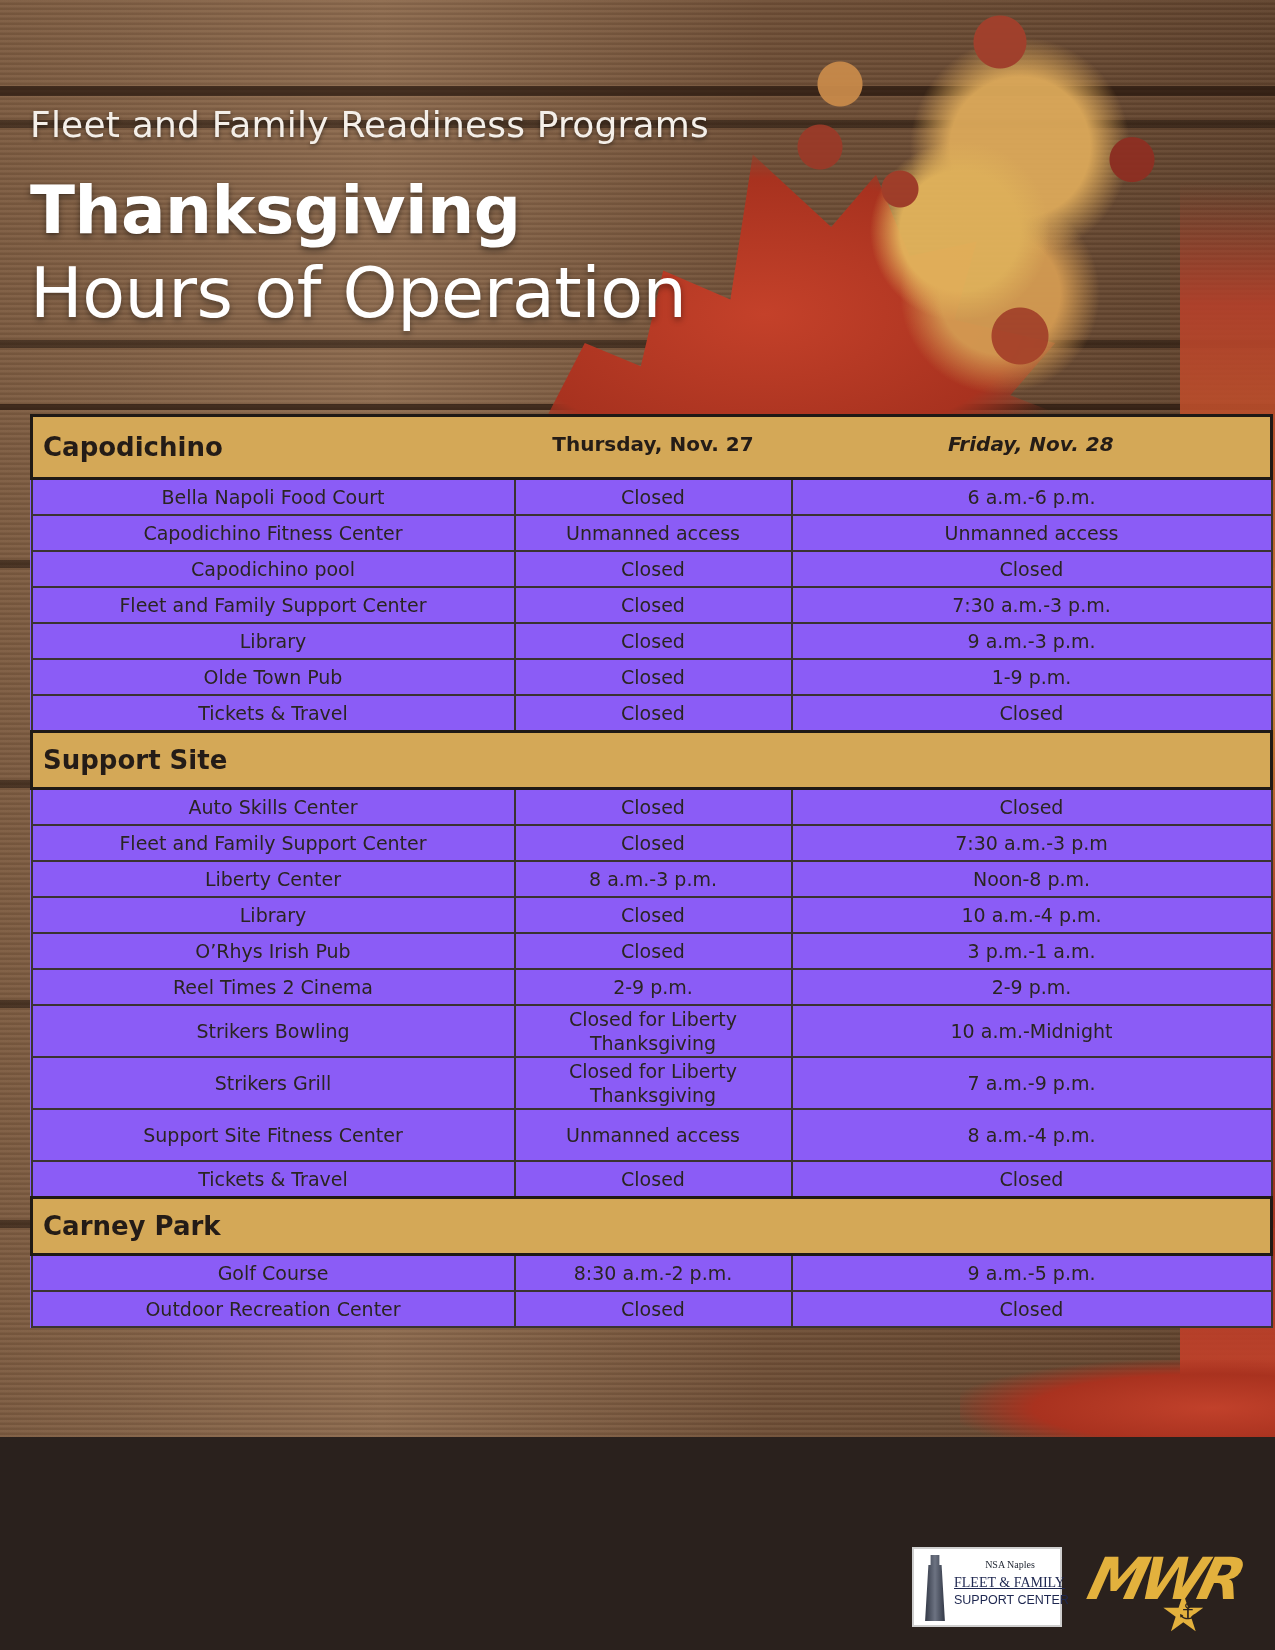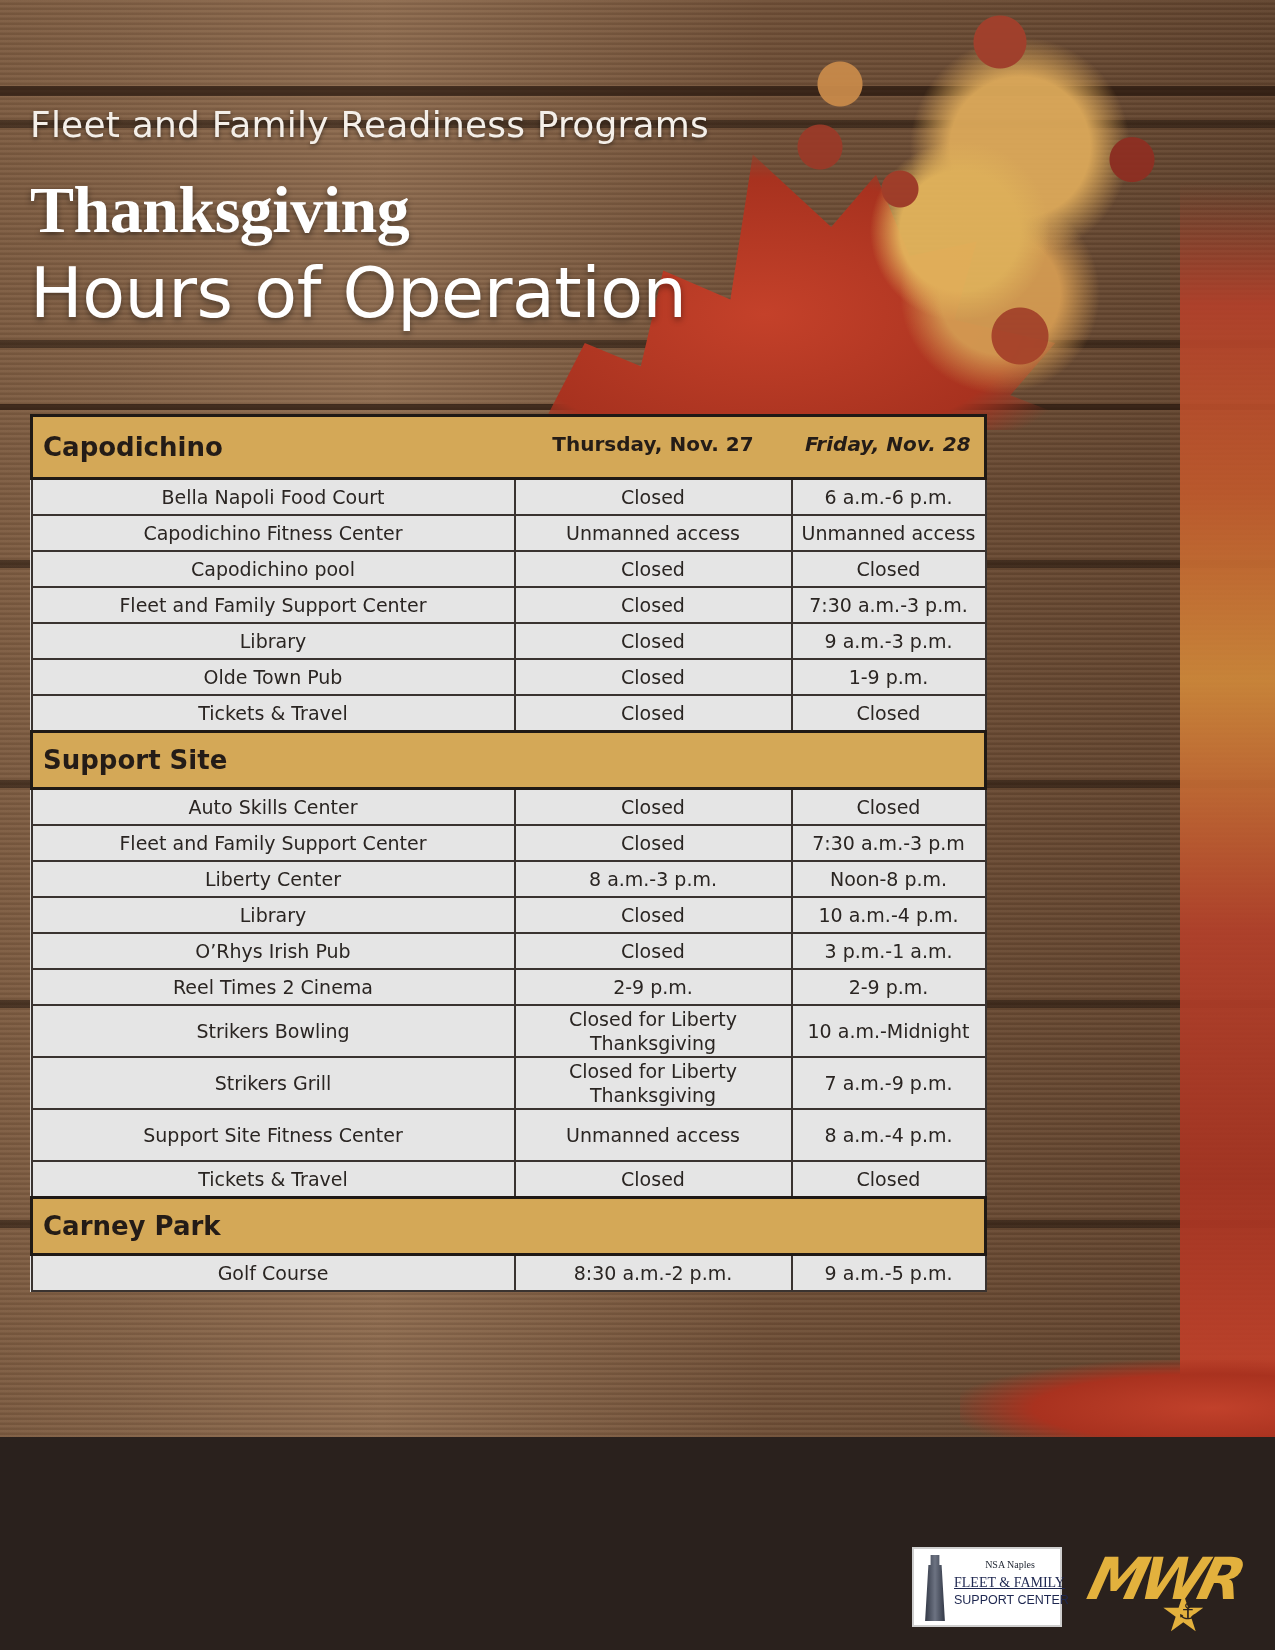--- a/index.html
+++ b/index.html
@@ -45,30 +45,30 @@
   .leaf-bottom {
     left: 960px; top: 1360px; width: 315px; height: 80px;
     background: radial-gradient(ellipse at 80% 60%, #c1412b 0%, #a9321f 50%, rgba(160,50,30,0) 75%);
   }
   .org-title {
     position: absolute; left: 30px; top: 104px; font-size: 36px; color: #f4efe9;
     text-shadow: 0 2px 4px rgba(0,0,0,0.45); white-space: nowrap; letter-spacing: 0.2px;
   }
   .title-main {
     position: absolute; left: 30px; top: 172px; font-size: 66px; font-weight: bold; color: #ffffff;
-    text-shadow: 0 3px 6px rgba(0,0,0,0.45); white-space: nowrap; letter-spacing: -0.5px; font-family: Liberation Serif, serif;
+    text-shadow: 0 3px 6px rgba(0,0,0,0.45); white-space: nowrap; letter-spacing: -0.5px;
   }
   .title-sub {
     position: absolute; left: 30px; top: 252px; font-size: 70px; font-weight: normal; color: #ffffff;
     text-shadow: 0 3px 6px rgba(0,0,0,0.4); white-space: nowrap; letter-spacing: -0.5px;
     font-family: "DejaVu Sans", sans-serif;
   }
   table.hours {
-    position: absolute; left: 30px; top: 414px; width: 957px;
-    border-collapse: collapse; background: #e5e5e5;
+    position: absolute; left: 30px; top: 414px; width: 1243px;
+    border-collapse: collapse; background: #8b5cf6;
     border: 2px solid #2a211b;
   }
   table.hours td {
     border: 2px solid #3a3330; color: #2a2522; font-size: 19px;
     padding: 0 8px; height: 34px; font-family: "DejaVu Sans", sans-serif;
   }
   table.hours td.name { width: 465px; text-align: center; margin-left: 26px; }
   table.hours td.thu { width: 259px; text-align: center; }
   table.hours td.fri { text-align: center; }
   tr.section td {
@@ -220,20 +220,25 @@
   </tr>
 
   <tr class="section">
     <td class="sec-title" colspan="3">Carney Park</td>
   </tr>
   <tr>
     <td class="name">Golf Course</td>
     <td class="thu">8:30 a.m.-2 p.m.</td>
     <td class="fri">9 a.m.-5 p.m.</td>
   </tr>
+  <tr>
+    <td class="name">Outdoor Recreation Center</td>
+    <td class="thu">Closed</td>
+    <td class="fri">Closed</td>
+  </tr>
 </tbody>
   </table>
 
 <div class="footer"></div>
 
 <div class="ffsc-logo">
   <div class="lighthouse"></div>
   <div class="ffsc-small">NSA Naples</div>
   <div class="ffsc-big">FLEET &amp; FAMILY</div>
   <div class="ffsc-sub">SUPPORT CENTER</div>

